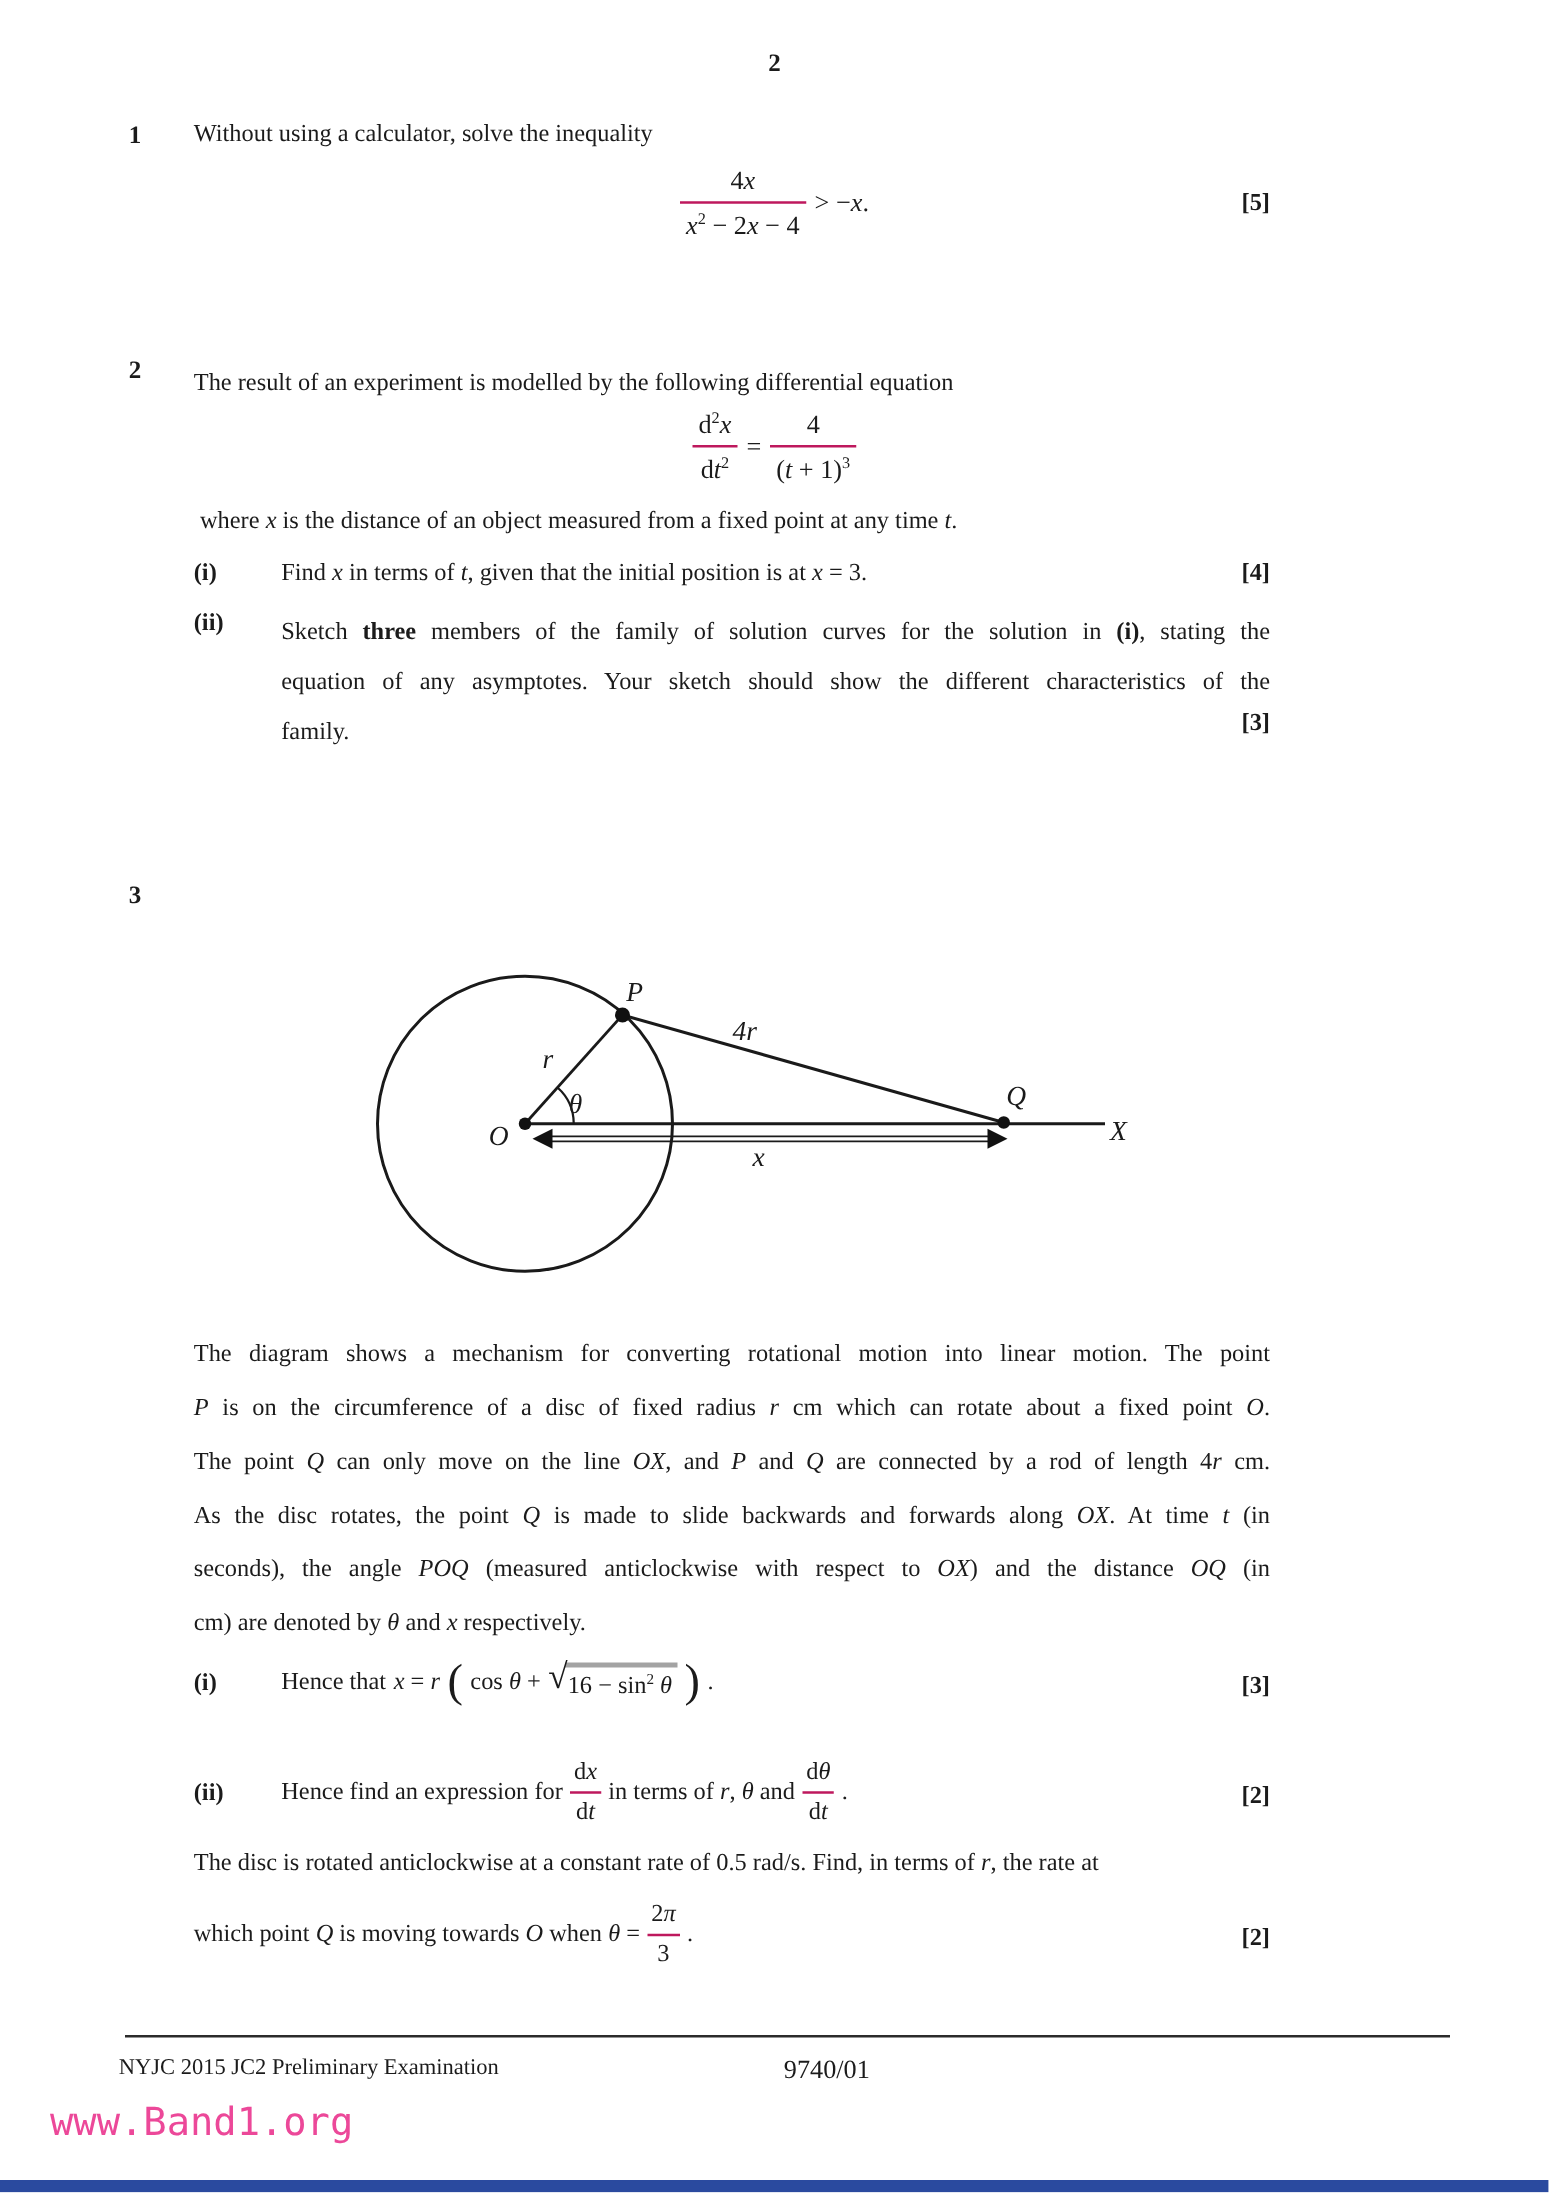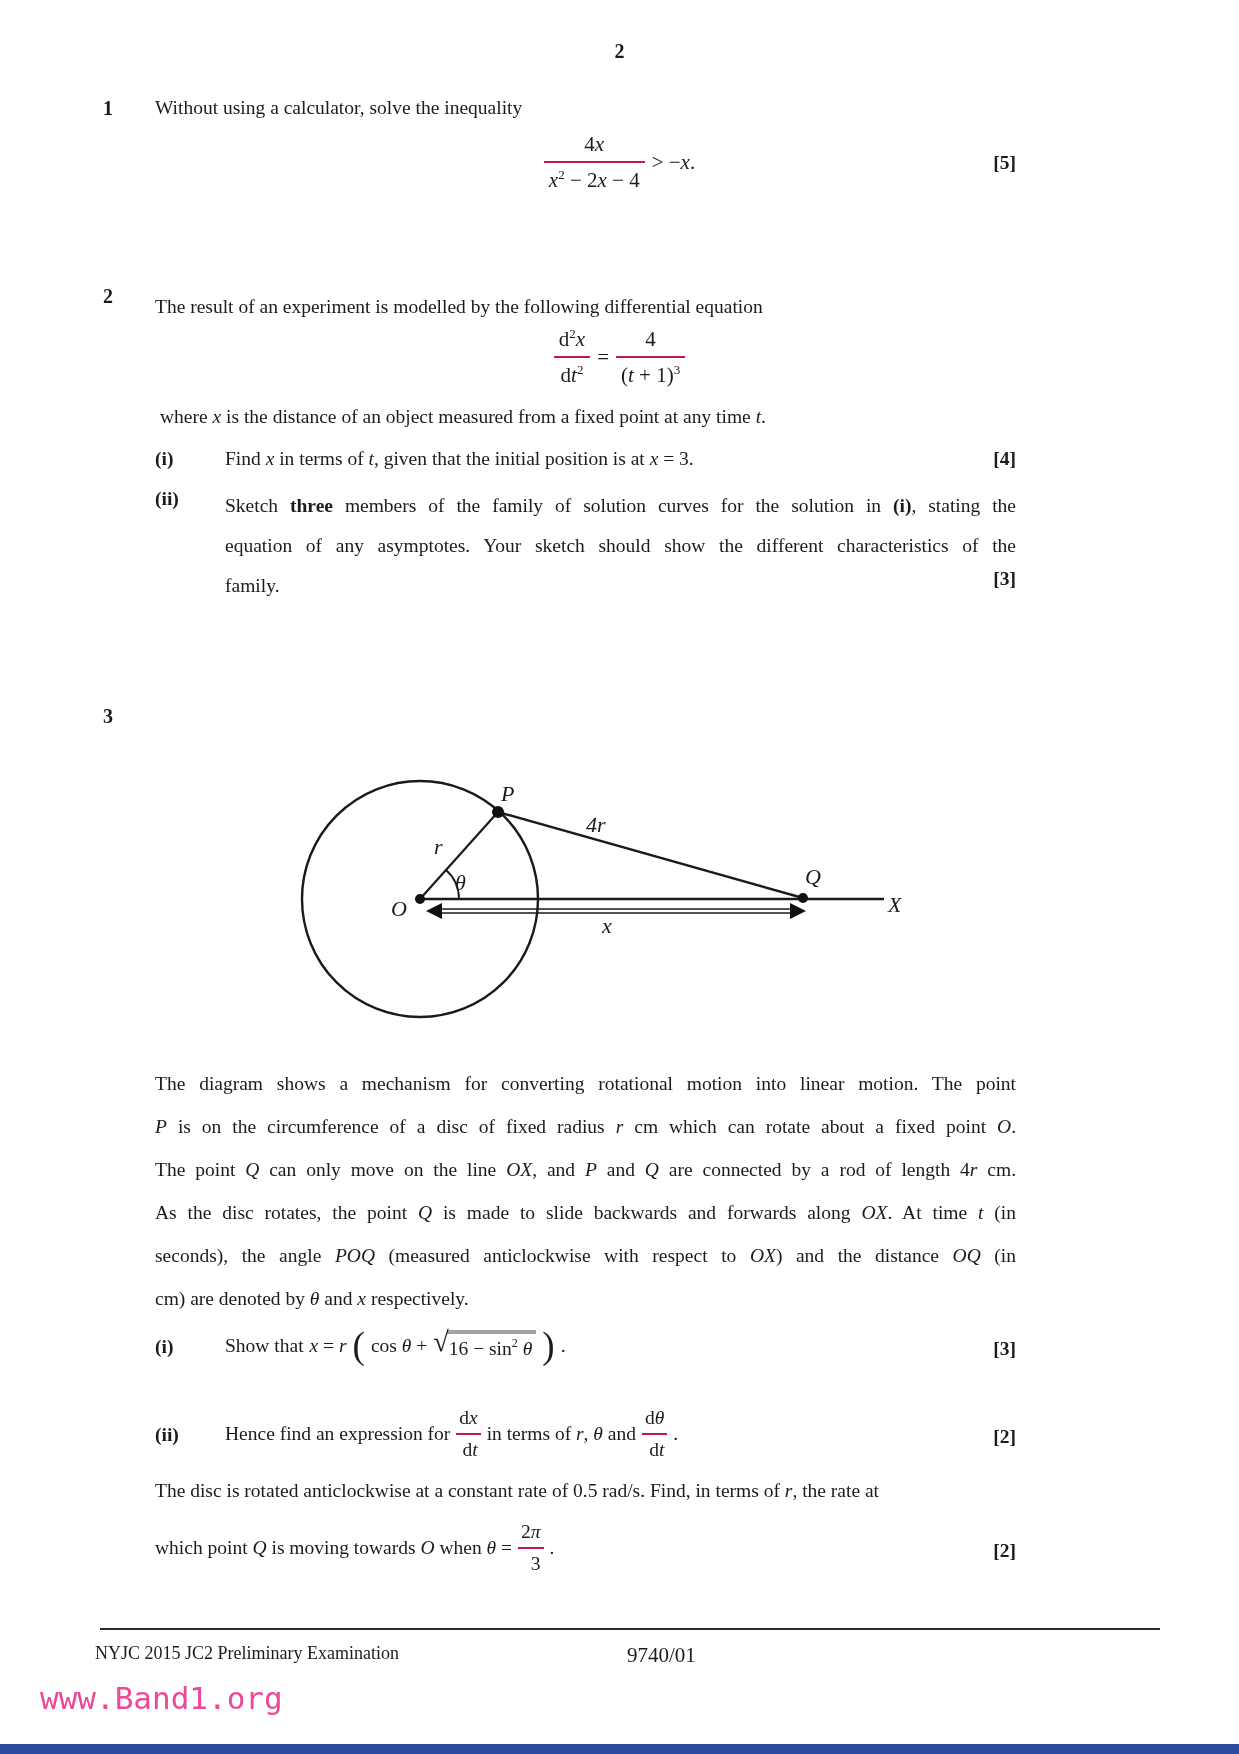--- a/index.html
+++ b/index.html
@@ -14,21 +14,21 @@
   .plabel{position:absolute;left:0;top:0;font-weight:bold;}
   .ptext{margin-left:70px;}
   .jl{text-align:justify;text-align-last:justify;}
   .pline{line-height:43px;}
   .iiline{line-height:40px;}
   .para{position:absolute;left:155px;width:861px;}
   .eqrow{position:absolute;left:223px;width:793px;display:flex;justify-content:center;align-items:center;gap:7px;font-size:21px;}
   .frac{display:inline-block;text-align:center;vertical-align:middle;}
   .frac .num{display:block;border-bottom:2px solid #be185d;padding:0 5px 3px;}
   .frac .den{display:block;padding:3px 5px 0;}
-  .frac.small{font-size:19.5px;text-align:right;}
+  .frac.small{font-size:19.5px;}
   .frac.small .num{padding:0 3px 2px;}
   .frac.small .den{padding:2px 3px 0;}
   sup{font-size:0.62em;}
   .qrow{position:absolute;left:155px;width:861px;display:flex;align-items:center;}
   .qrow .content{margin-left:70px;display:flex;align-items:center;gap:6px;white-space:nowrap;}
   .tailrow{position:absolute;left:155px;width:861px;display:flex;align-items:center;gap:6px;white-space:nowrap;}
   .bigp{font-size:1.9em;line-height:1;vertical-align:middle;font-weight:400;}
   .sqrt{display:inline-block;white-space:nowrap;}
   .rsign{display:inline-block;font-size:1.45em;vertical-align:top;line-height:1;margin-right:-2px;transform:translateY(-2px);}
   .rad{display:inline-block;border-top:4px solid #a3a3a3;vertical-align:top;padding:1px 4px 0 2px;}
@@ -119,21 +119,21 @@
     <div class="pline jl"><i>P</i> is on the circumference of a disc of fixed radius <i>r</i> cm which can rotate about a fixed point <i>O</i>.</div>
     <div class="pline jl">The point <i>Q</i> can only move on the line <i>OX</i>, and <i>P</i> and <i>Q</i> are connected by a rod of length 4<i>r</i> cm.</div>
     <div class="pline jl">As the disc rotates, the point <i>Q</i> is made to slide backwards and forwards along <i>OX</i>. At time <i>t</i> (in</div>
     <div class="pline jl">seconds), the angle <i>POQ</i> (measured anticlockwise with respect to <i>OX</i>) and the distance <i>OQ</i> (in</div>
     <div class="pline">cm) are denoted by <i>θ</i> and <i>x</i> respectively.</div>
   </div>
 
   <div class="qrow" style="top:1316px;height:60px">
     <span class="plabel" style="top:18px">(i)</span>
     <div class="content">
-      <span>Show that</span>
+      <span>Hence that</span>
       <span><i>x</i> = <i>r</i></span>
       <span class="bigp">(</span>
       <span>cos <i>θ</i> +</span>
       <span class="sqrt"><span class="rsign">√</span><span class="rad">16 − sin<sup>2</sup> <i>θ</i></span></span>
       <span class="bigp">)</span>
       <span>.</span>
     </div>
   </div>
   <div class="marks" style="top:1336px">[3]</div>
 

